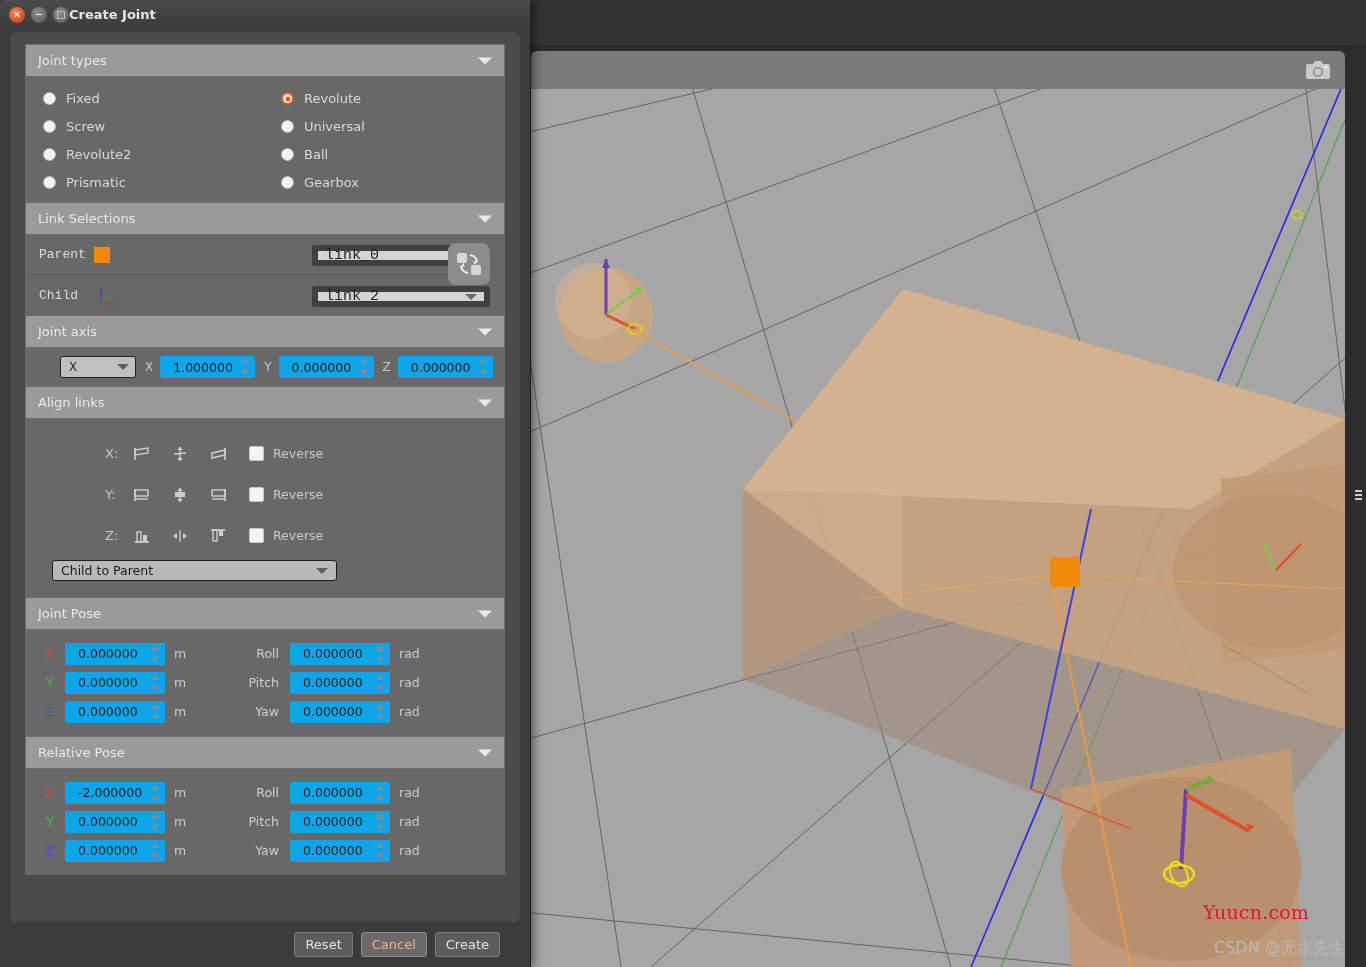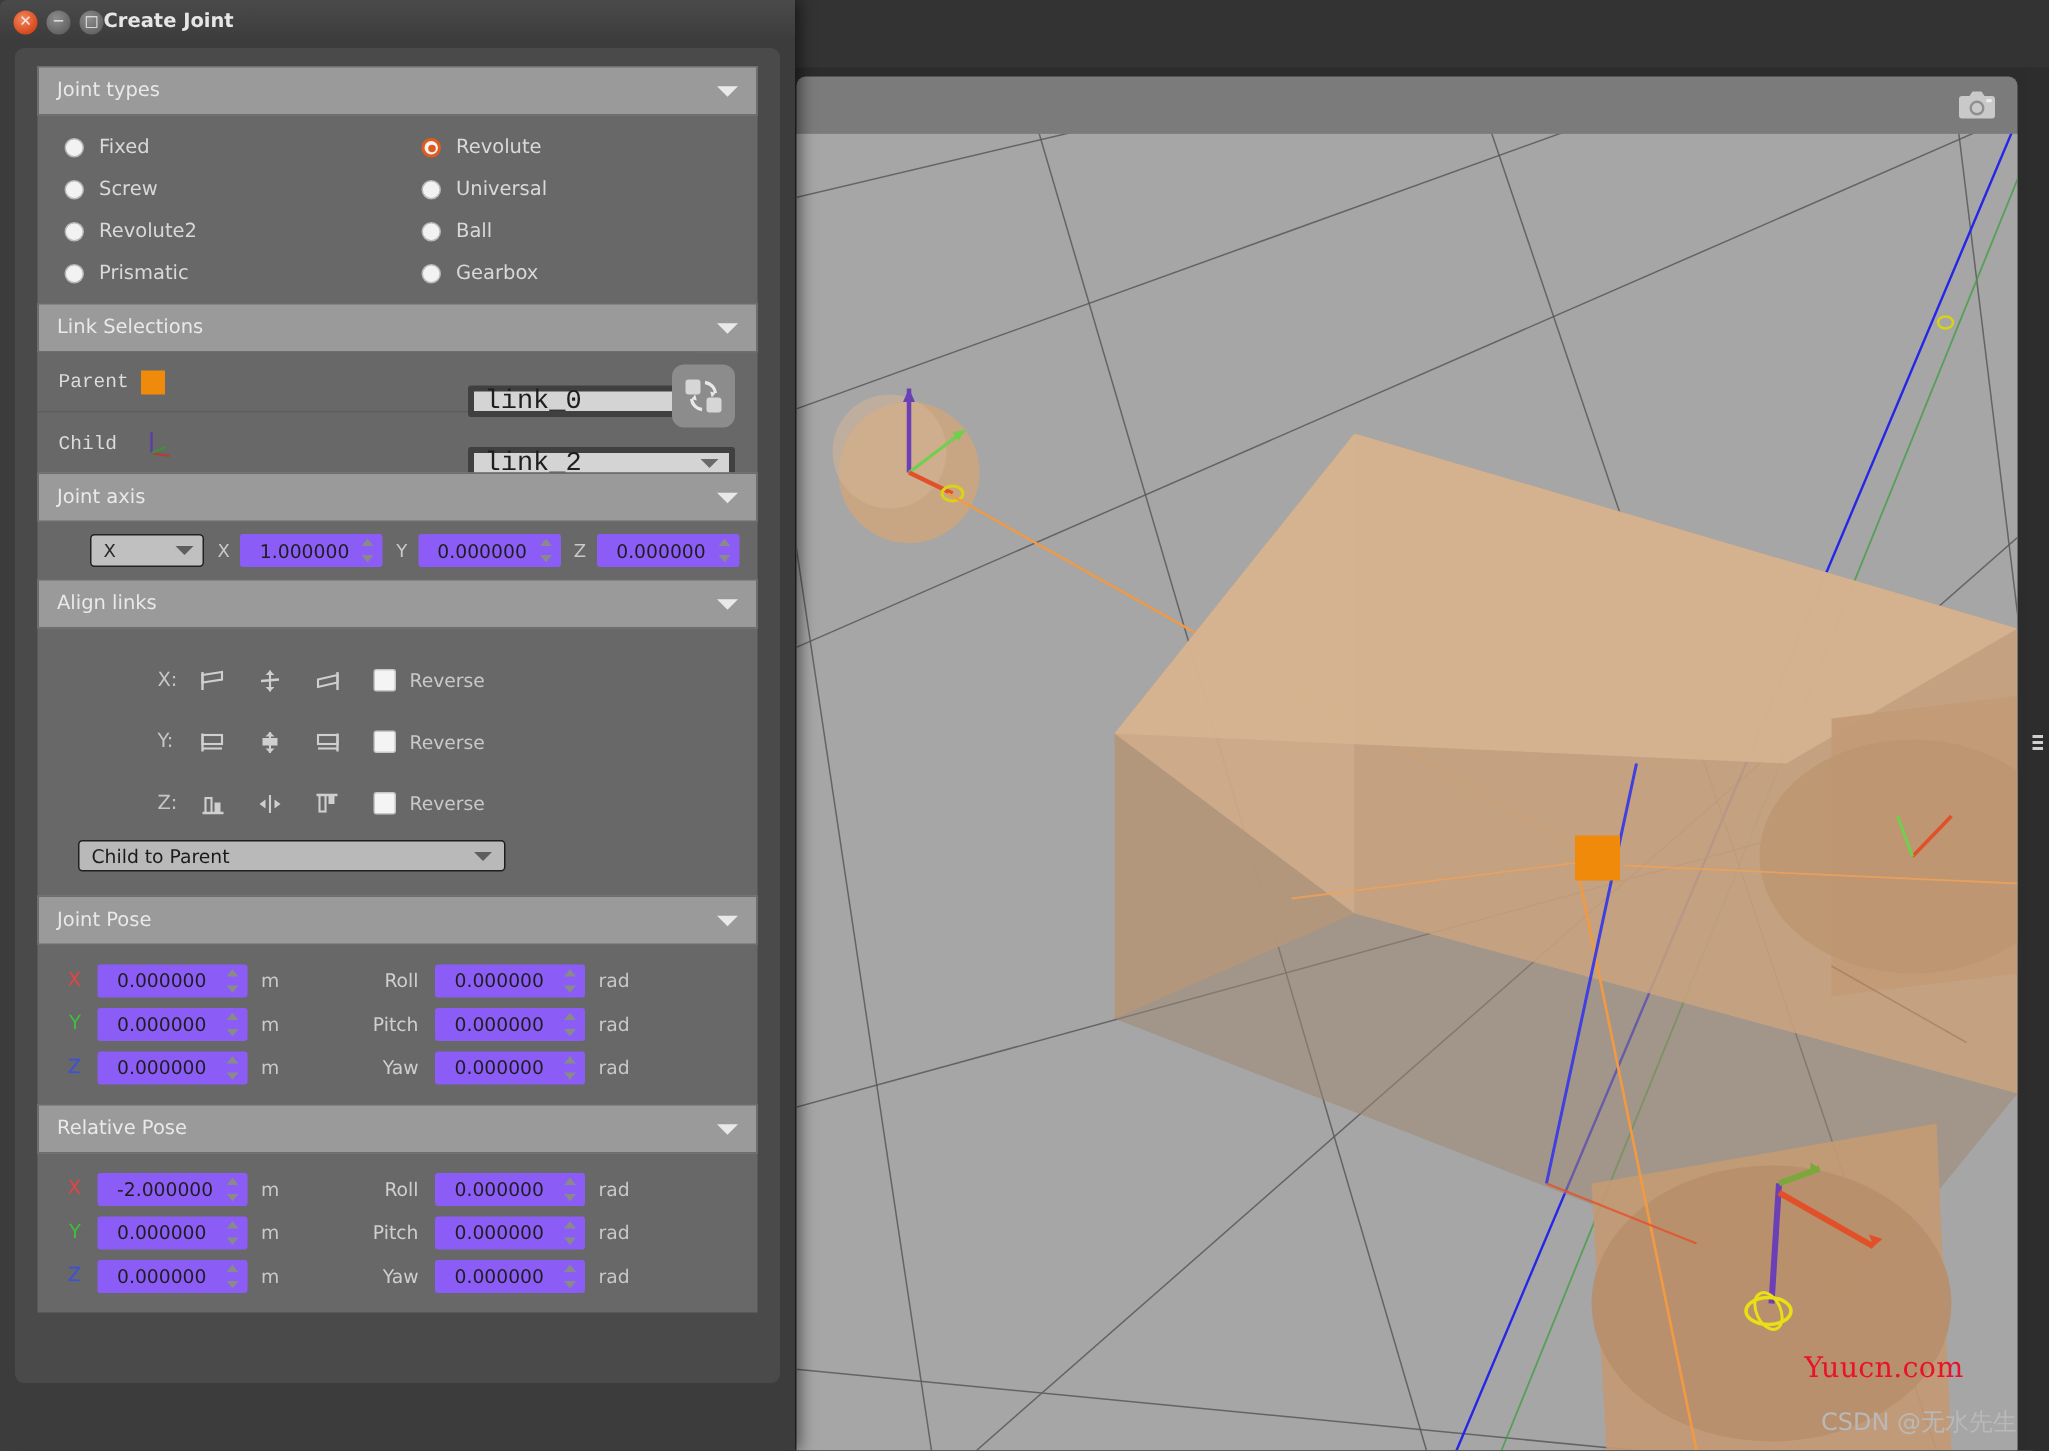--- a/index.html
+++ b/index.html
@@ -143,25 +143,25 @@
     background: #686868;
     width: 437px;
   }
   .link-row .name { width: 55px; color: #dcdcdc; font-size: 13px; }
   .link-row .swatch { width: 16px; height: 16px; background: #f08a0a; }
   .link-row .axisglyph { width: 26px; height: 20px; }
   .combo {
     position: absolute; right: 15px;
     width: 178px; height: 21px;
     background: #d4d4d4;
-    border: 4px solid #404040;
+    border: 6px solid #404040;
     border-radius: 2px;
     display: flex; align-items: center;
     padding-left: 7px;
-    color: #1e1e1e; font-size: 18px; margin-top: 12px;
+    color: #1e1e1e; font-size: 15px;
   }
   .combo .dcaret {
     position: absolute; right: 7px; top: 50%; transform: translateY(-50%);
     width: 0; height: 0;
     border-left: 6px solid transparent; border-right: 6px solid transparent;
     border-top: 6px solid #6a6a6a;
   }
   #swap-btn {
     position: absolute; right: 15px; top: 8px;
     width: 42px; height: 42px; border-radius: 8px;
@@ -184,21 +184,21 @@
   .axis-combo .dcaret {
     position: absolute; right: 6px; top: 50%; transform: translateY(-50%);
     width: 0; height: 0;
     border-left: 6px solid transparent; border-right: 6px solid transparent;
     border-top: 6px solid #5e5e5e;
   }
   .axis-row .axlbl { margin: 0 7px 0 9px; color: #c9c9c9; font-size: 12px; }
   .spin {
     position: relative;
     width: 95px; height: 22px;
-    background: #8b5cf6;
+    background: #0ea5e9;
     border-radius: 2px;
     display: flex; align-items: center; justify-content: flex-start;
     padding-left: 13px;
     color: #1d1d1d; font-size: 12.5px;
   }
   .spin .arrows {
     position: absolute; right: 5px; top: 3px; bottom: 3px;
     width: 9px; display: flex; flex-direction: column; justify-content: space-between;
   }
   .spin .arrows i {
@@ -718,15 +718,20 @@
                 <i class="up"></i>
                 <i class="dn"></i>
               </span>
           </div>
           <span class="unit">rad</span>
         </div>
       </div>
 
     </div>
 
+    <div id="footer">
+      <div class="btn">Reset</div>
+      <div class="btn accent">Cancel</div>
+      <div class="btn">Create</div>
+    </div>
 
   </div>
 </div>
 
 </body></html>

